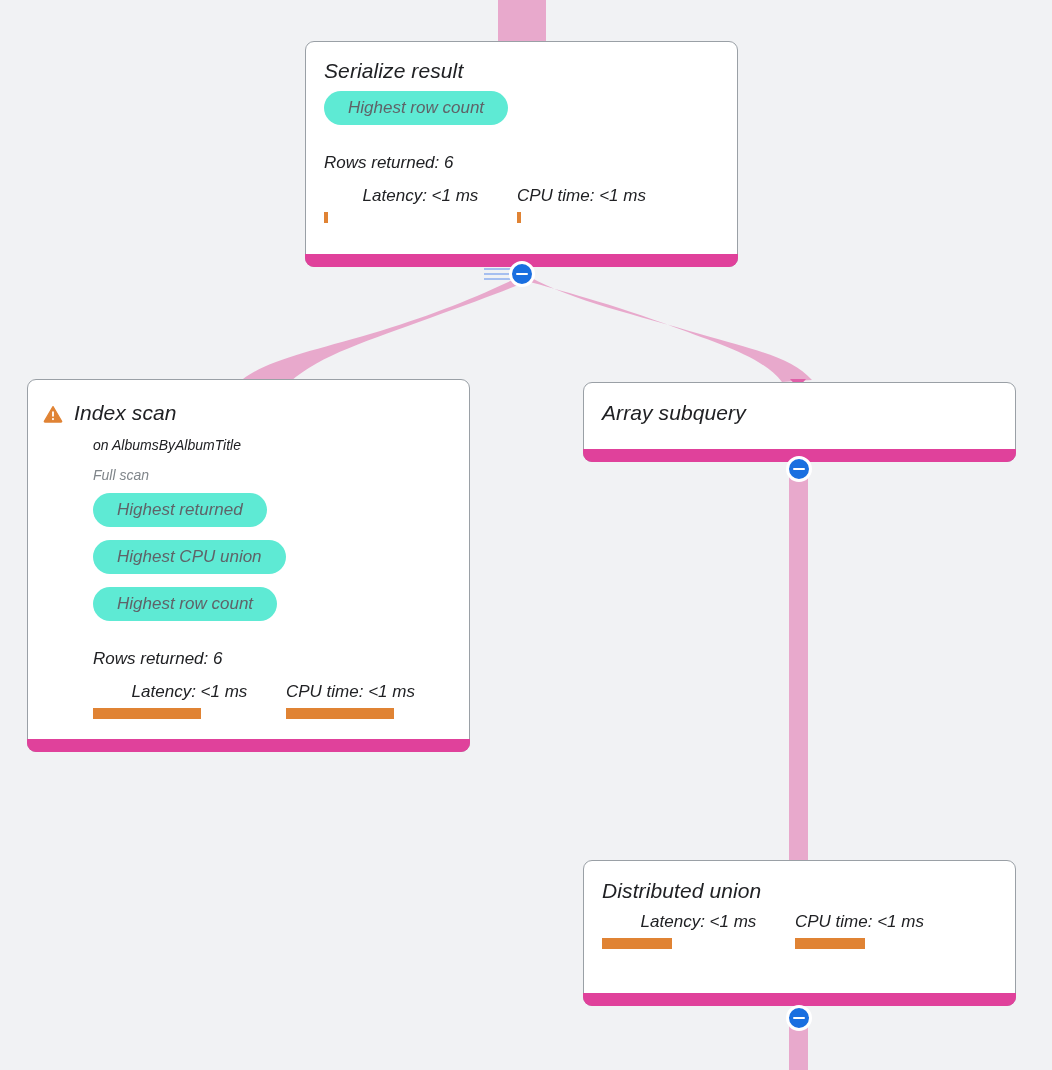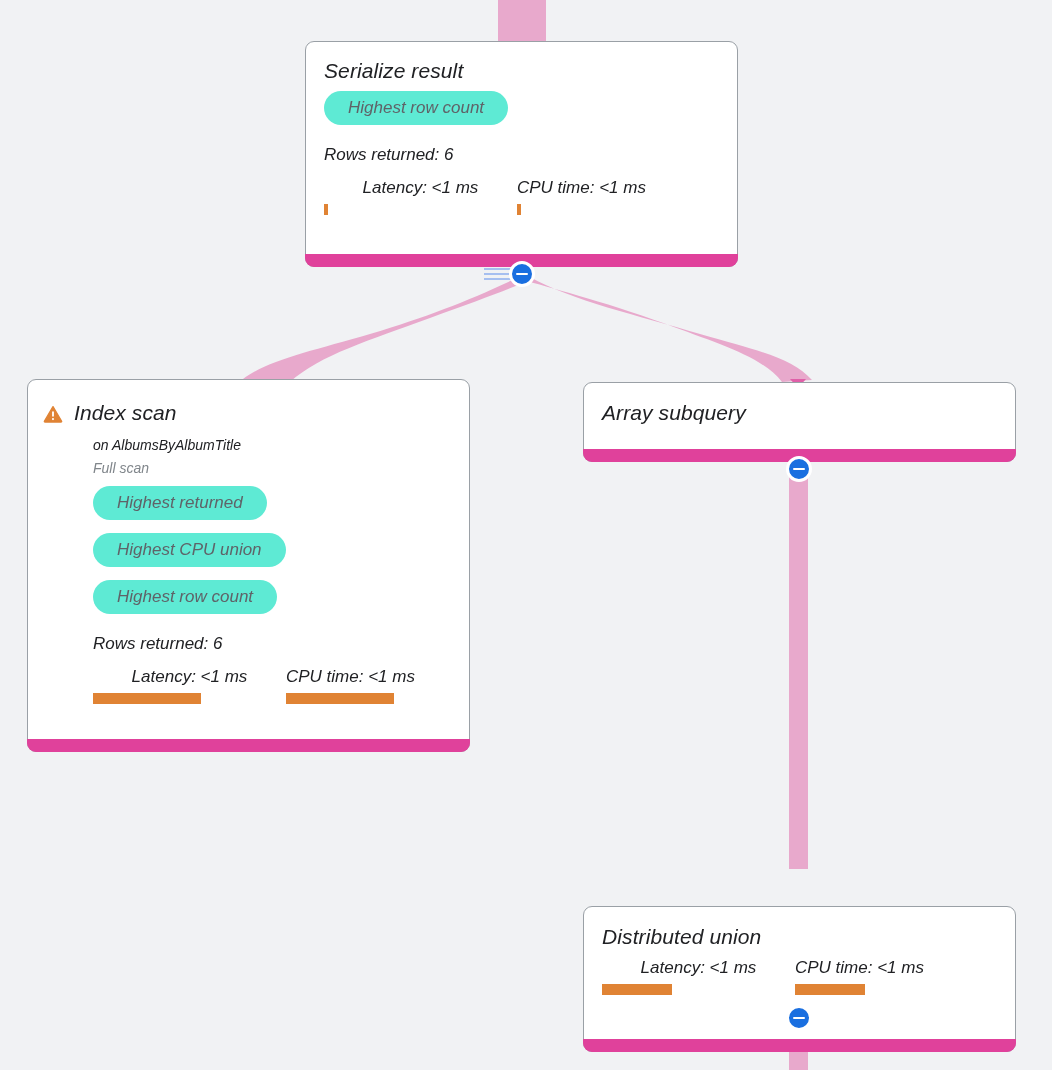--- a/index.html
+++ b/index.html
@@ -72,39 +72,39 @@
     top: 1px;
   }
   .subline {
     font-size: 14px;
     color: #202124;
     margin-top: 8px;
     line-height: 22px;
   }
   .subline.muted {
     color: #80868b;
-    margin-top: 1px;
+    margin-top: 8px;
   }
   .chips {
     margin-top: 7px;
   }
   .chip {
     display: inline-block;
     background: #5eead4;
     color: #5f6368;
     font-size: 17px;
     line-height: 20px;
     padding: 7px 24px;
     border-radius: 18px;
     margin-bottom: 13px;
   }
   .rows-line {
     font-size: 17px;
     color: #202124;
-    margin-top: 6px;
+    margin-top: 14px;
     line-height: 22px;
   }
   .metrics {
     display: flex;
     margin-top: 12px;
   }
   .metric {
     box-sizing: border-box;
   }
   .metric-label {
@@ -274,21 +274,21 @@
         <span class="node-title">Array subquery</span>
       </div>
     </div>
     <div class="node-footer"></div>
   </div>
 
   <div class="collapse-btn" style="left:786px; top:456px;">
     <span class="minus"></span>
   </div>
 
-  <div class="node" style="left:583px; top:906px; width:433px; height:146px;">
+  <div class="node" style="left:583px; top:860px; width:433px; height:146px;">
     <div class="node-body" style="padding-top:17px;">
       <div class="title-row">
         <span class="node-title">Distributed union</span>
       </div>
       <div class="metrics" style="margin-top:8px;">
         <div class="metric" style="width:193px;">
           <div class="metric-label">Latency: &lt;1 ms</div>
           <div class="metric-bar-track">
             <div class="metric-bar" style="width:70px;"></div>
           </div>

